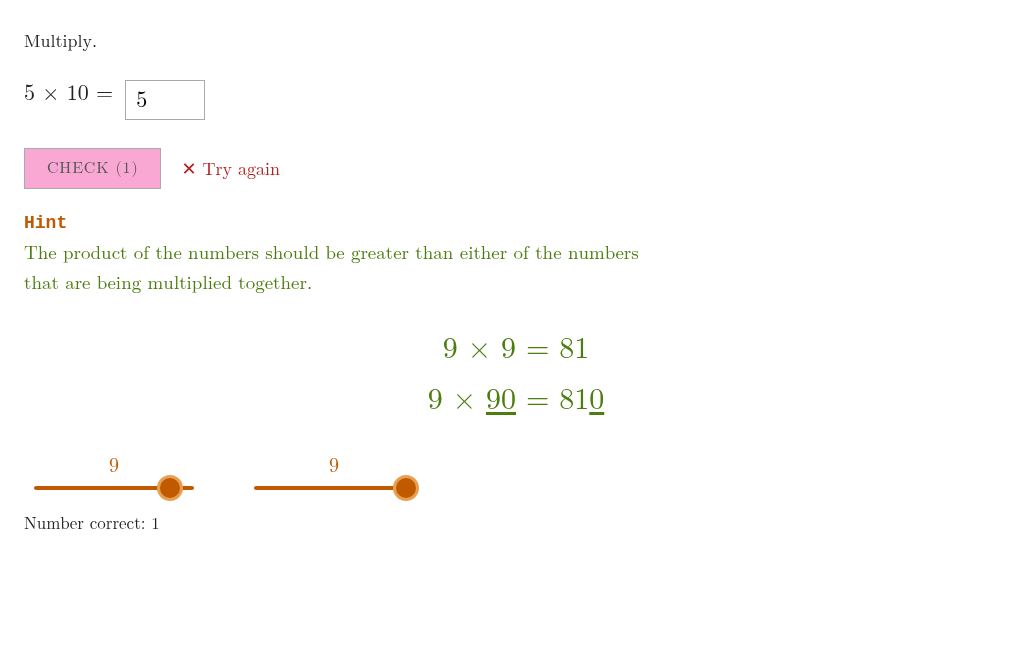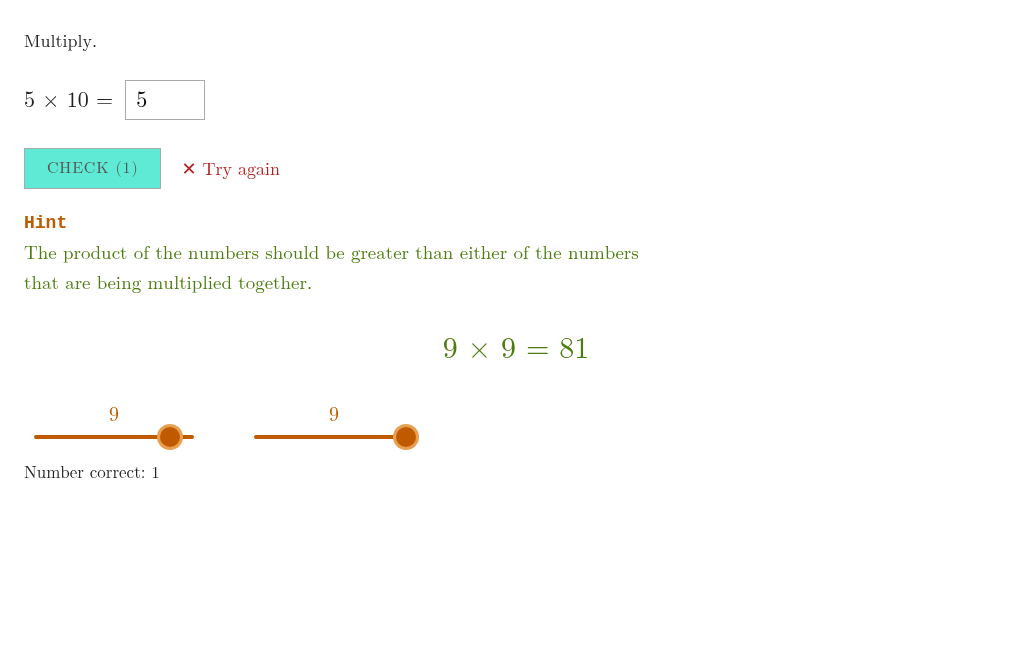--- a/index.html
+++ b/index.html
@@ -10,41 +10,41 @@
       padding: 30px 24px;
       font-size: 18px;
       max-width: 1032px;
     }
     .instruction {
       font-size: 18px;
       margin-bottom: 28px;
     }
     .equation-row {
       display: flex;
-      align-items: center;
+      align-items: flex-start;
       gap: 12px;
       margin-bottom: 28px;
       font-size: 22px;
     }
     .answer-input {
       border: 1px solid #aaa;
       padding: 6px 10px;
       font-size: 22px;
       width: 80px;
       font-family: inherit;
     }
     .check-row {
       display: flex;
       align-items: center;
       gap: 20px;
       margin-bottom: 24px;
     }
     .check-button {
       border: 1.5px solid #aaa;
-      background: #5eead4;
+      background: #f9a8d4;
       padding: 10px 22px;
       font-size: 16px;
       letter-spacing: 0.05em;
       color: #555;
       cursor: pointer;
       font-family: inherit;
     }
     .try-again {
       color: #b22222;
       font-size: 18px;
@@ -160,20 +160,23 @@
 
 <div class="hint-section">
   <div class="hint-title">Hint</div>
   <div class="hint-text">The product of the numbers should be greater than either of the numbers that are being multiplied together.</div>
 </div>
 
 <div class="example-equations">
   <div class="example-eq">
     9 × 9 = 81
   </div>
+  <div class="example-eq">
+    9 × <span class="underline-num">90</span> = 81<span class="underline-num">0</span>
+  </div>
 </div>
 
 <div class="sliders-section">
   <div class="slider-group">
     <span class="slider-label">9</span>
     <div class="slider-track-container slider-1">
       <div class="slider-track">
         <div class="slider-thumb"></div>
       </div>
     </div>

